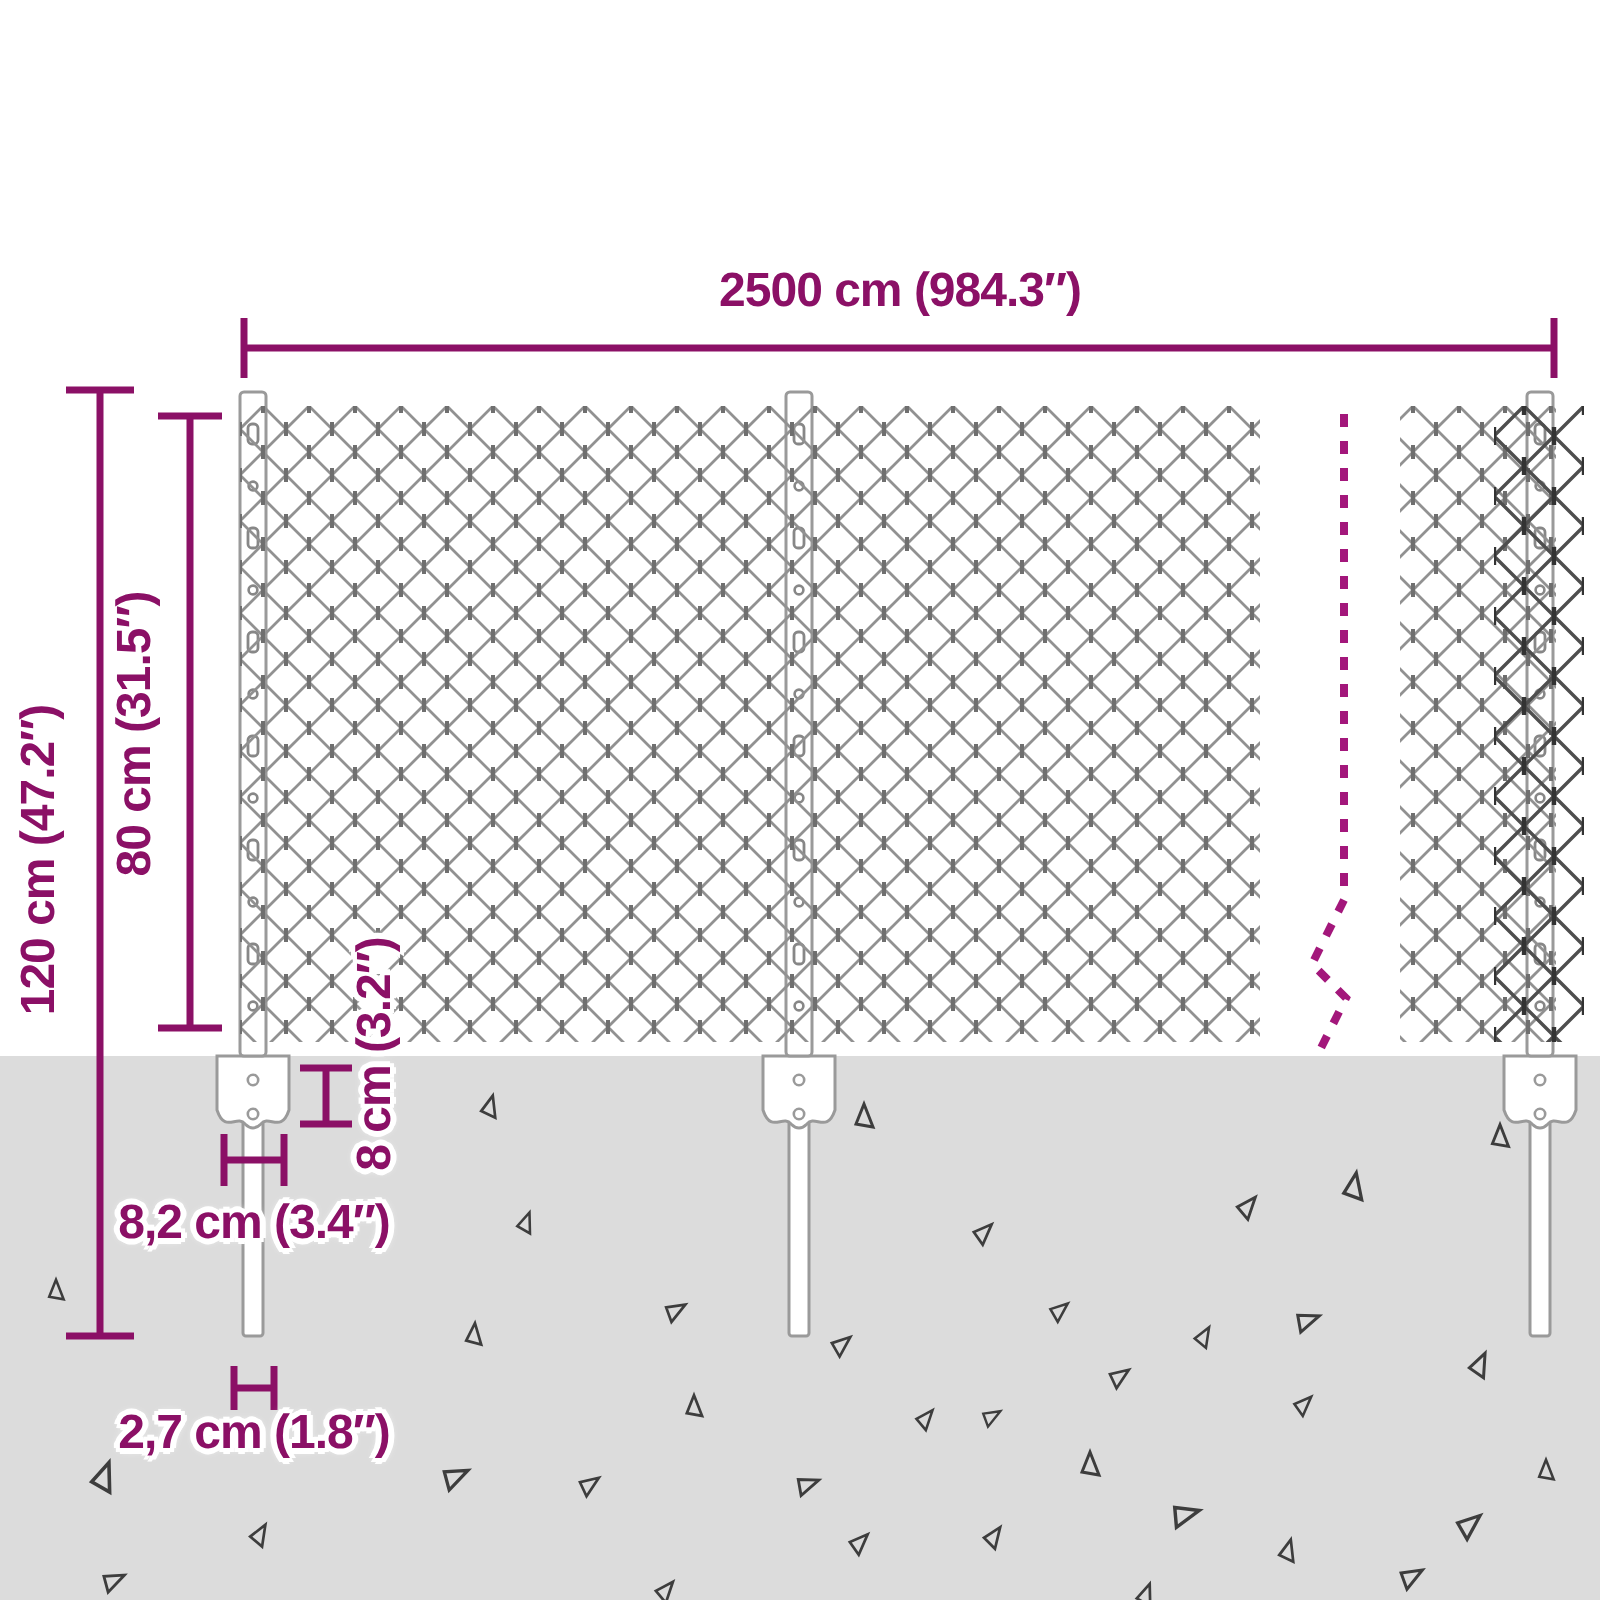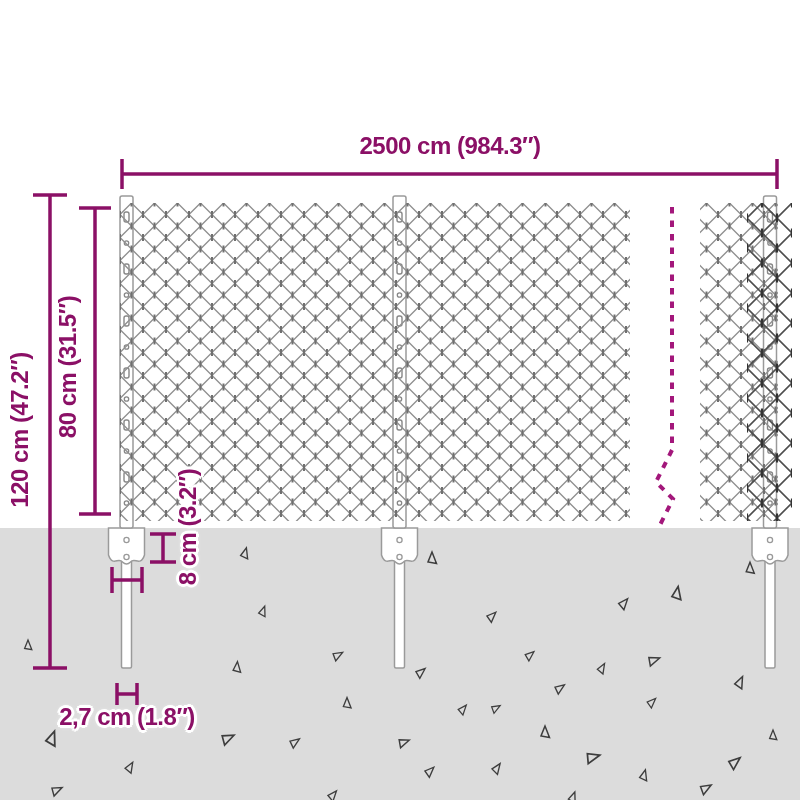--- a/index.html
+++ b/index.html
@@ -187,15 +187,16 @@
   </svg>
 
   <div class="dim-label h-label" style="left:450px;top:146px;">2500 cm (984.3″)</div>
 
   <div class="dim-label v-label" style="left:20px;top:430px;">120 cm (47.2″)</div>
 
   <div class="dim-label v-label" style="left:68px;top:367px;">80 cm (31.5″)</div>
 
   <div class="dim-label v-label" style="left:188px;top:527px;">8 cm (3.2″)</div>
 
+  <div class="dim-label h-label" style="left:127px;top:612px;">8,2 cm (3.4″)</div>
 
   <div class="dim-label h-label" style="left:127px;top:717px;">2,7 cm (1.8″)</div>
 </div>
 
 </body></html>

